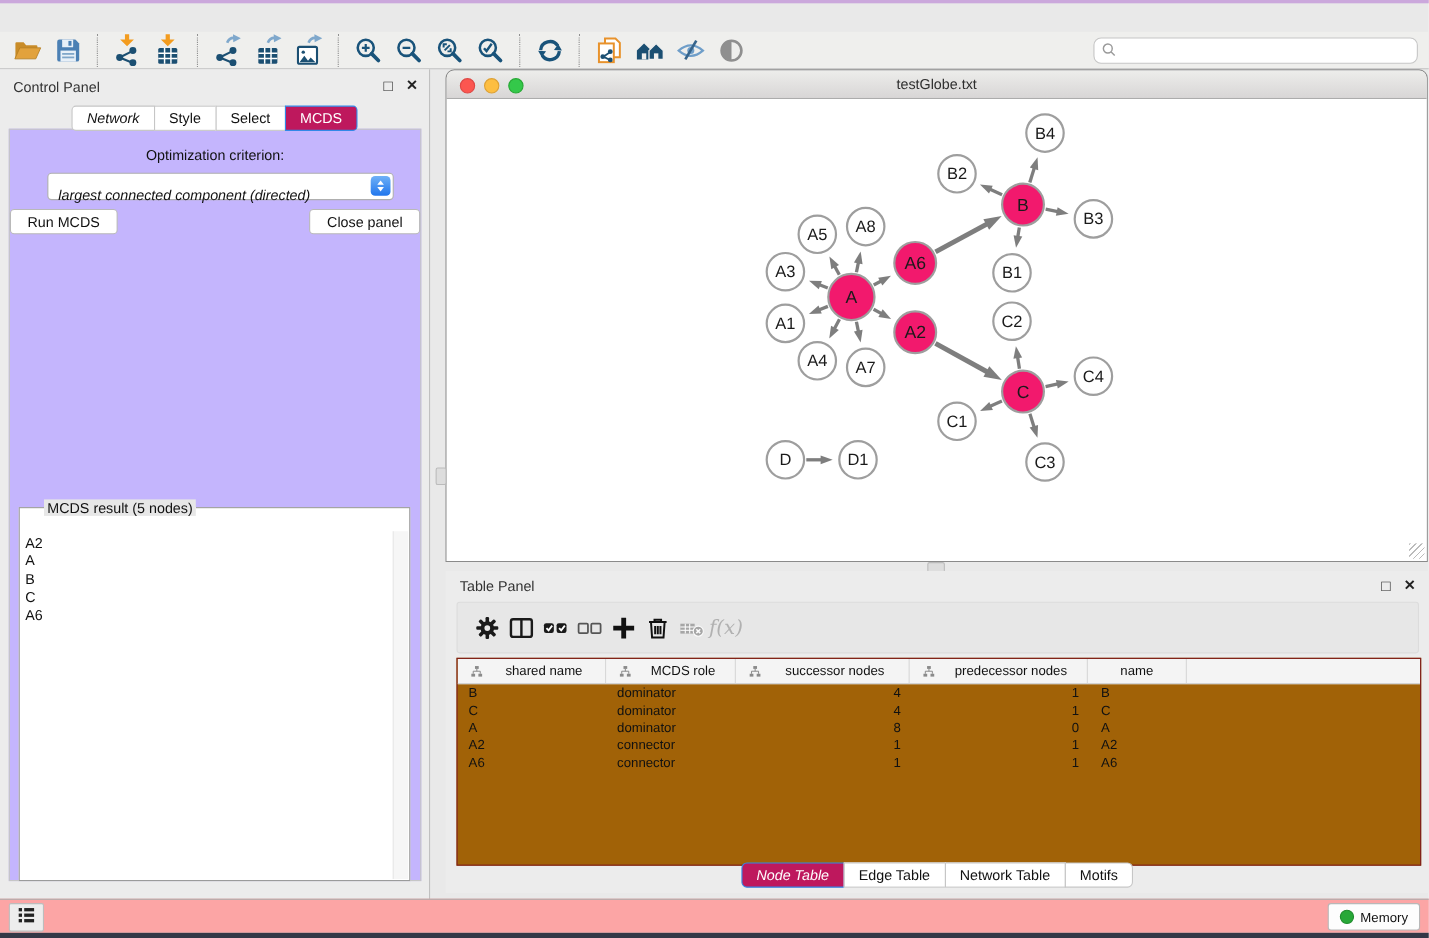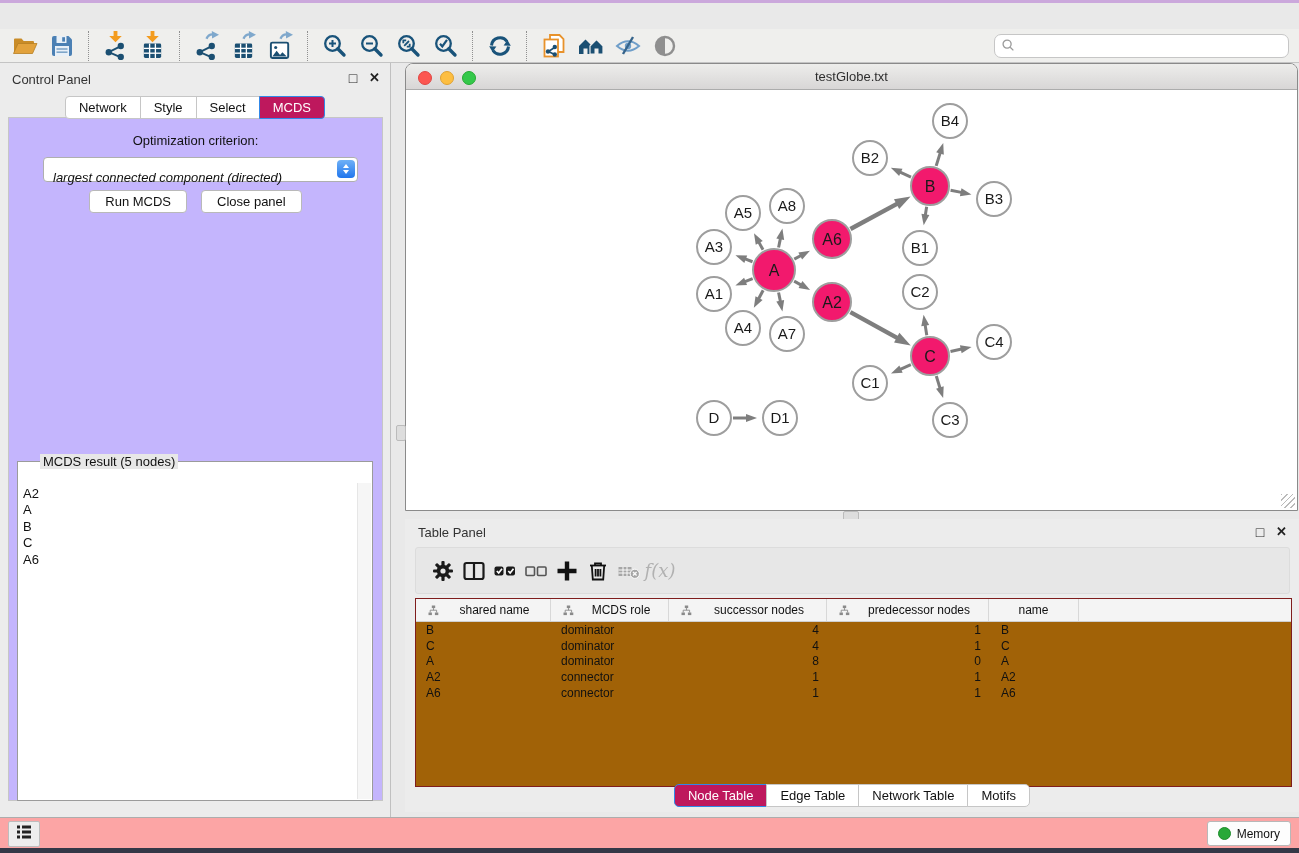--- a/index.html
+++ b/index.html
@@ -22,31 +22,31 @@
   .searchbox .mag{position:absolute;left:6px;top:3px;}
   .searchbox input{position:absolute;left:24px;top:1px;right:6px;border:none;outline:none;height:18px;font-size:12px;background:transparent;width:255px;}
   
   .cpanel{position:absolute;left:0;top:63px;width:390px;height:755px;background:#ECECEC;border-right:1px solid #C0C0C0;}
   .panel-title{position:absolute;left:12px;top:9px;font-size:13px;color:#333;}
   .panel-btns{position:absolute;right:10px;top:7px;display:flex;gap:12px;font-size:13px;color:#222;}
   .panel-btns .float:before{content:"□";font-size:14px;}
   .panel-btns .close:before{content:"✕";font-weight:bold;}
   .cp-tabs{position:absolute;left:0;right:0;top:33px;display:flex;justify-content:center;z-index:2;}
   .seg-tab{padding:3px 13px;font-size:13px;background:#FFF;border:1px solid #C6C6C6;margin-left:-1px;color:#111;}
-  .seg-tab:first-child{border-radius:4px 0 0 4px;margin-left:0;}
+  .seg-tab:first-child{border-radius:4px 0 0 4px;margin-left:0;font-style:italic;}
   .seg-tab:last-child{border-radius:0 4px 4px 0;}
   .seg-tab.active{background:#be185d;border-color:#3188E8;color:#FFF;}
   .cp-body{position:absolute;left:8px;right:7px;top:54px;bottom:17px;background:#c4b5fd;border:1px solid #C6C6C6;}
   .opt-label{position:absolute;left:0;right:0;top:15px;text-align:center;font-size:13px;color:#111;}
   .select-box{position:absolute;left:34px;right:24px;top:39px;height:23px;background:#FFF;border:1px solid #AFAFAF;border-radius:4px;}
   .select-box .val{position:absolute;left:9px;top:12px;font-size:13px;color:#111;white-space:nowrap;font-style:italic;}
   .stepper{position:absolute;right:2px;top:2px;width:18px;height:18px;border-radius:4px;background:linear-gradient(#6FB1F7,#2176ED);display:flex;flex-direction:column;align-items:center;justify-content:center;gap:2px;}
   .tri-up{width:0;height:0;border-left:3.5px solid transparent;border-right:3.5px solid transparent;border-bottom:4px solid #FFF;}
   .tri-down{width:0;height:0;border-left:3.5px solid transparent;border-right:3.5px solid transparent;border-top:4px solid #FFF;}
-  .btn-row{position:absolute;left:0;right:0;top:72px;display:flex;justify-content:center;gap:14px;}
+  .btn-row{position:absolute;left:0;right:0;top:72px;display:flex;justify-content:space-between;gap:14px;}
   .push-btn{background:#FFF;border:1px solid #B9B9B9;border-radius:4px;font-size:13px;padding:3px 15px;color:#111;font-family:"Liberation Sans",sans-serif;}
   .result-box{position:absolute;left:8px;right:9px;top:336px;height:345px;border:1px solid #9B9B9B;background:#FFF;margin:0;padding:0;}
   .result-box legend{margin-left:22px;padding:0 3px;font-size:13px;color:#111;background:#E7E7E7;}
   .result-list{position:absolute;left:1px;right:14px;top:14px;bottom:1px;background:#FFF;padding:3px 0 0 4px;font-size:13px;line-height:16.4px;color:#111;}
   .result-track{position:absolute;right:1px;top:14px;bottom:1px;width:13px;background:#F6F6F6;border-left:1px solid #E6E6E6;}
   
   .netwin{position:absolute;left:405px;top:63px;width:891px;height:446px;border:1px solid #8A8A8A;border-radius:8px 8px 0 0;overflow:hidden;background:#FFF;}
   .netwin .wtitle{position:absolute;left:0;right:0;top:0;height:25px;background:linear-gradient(#EDEDEB,#D8D6D6);border-bottom:1px solid #ACACAC;}
   .netwin .wtitle .title{position:absolute;left:0;right:0;top:5px;text-align:center;font-size:13px;color:#2E2E2E;}
   .net-canvas{position:absolute;left:0;right:0;top:26px;bottom:0;background:#FFF;}

